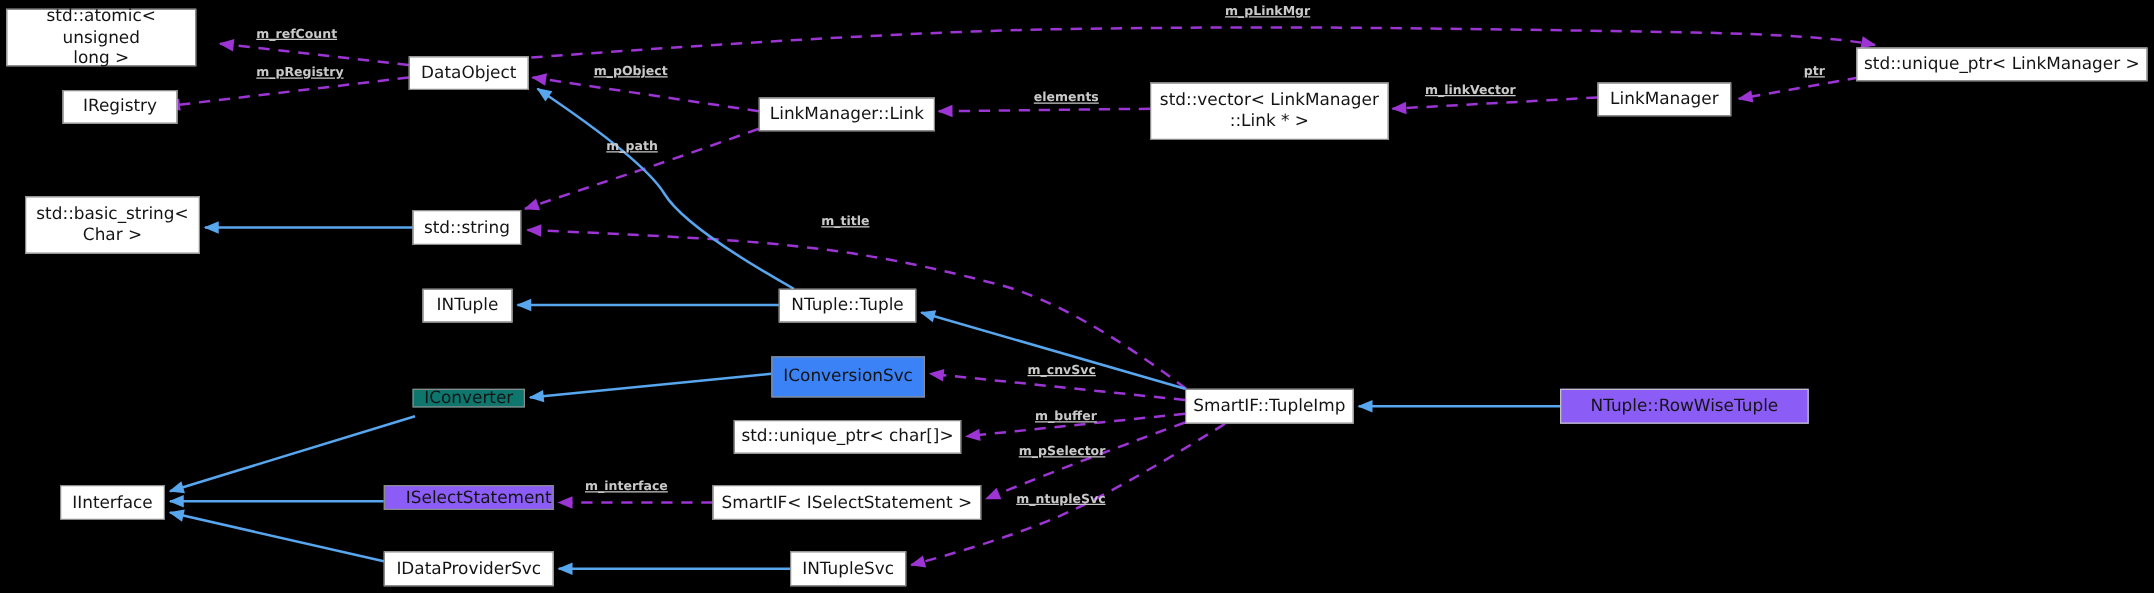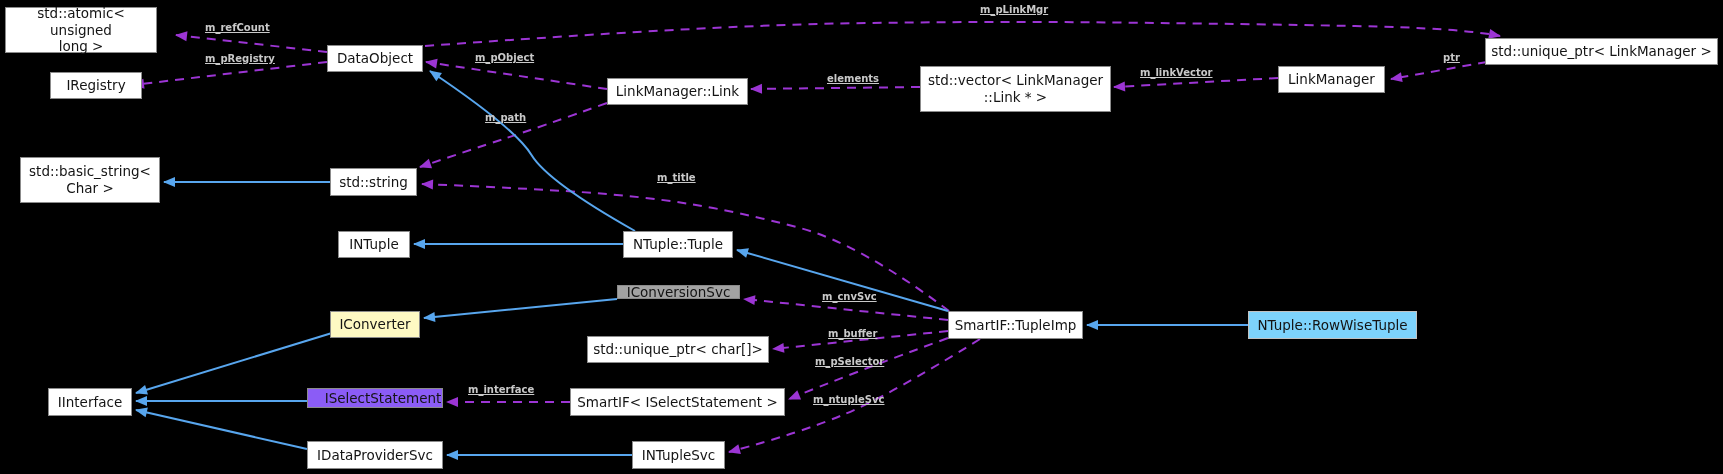--- a/index.html
+++ b/index.html
@@ -86,24 +86,24 @@
       <div class="node" style="left: 607px; top: 78px; width: 141px; height: 27px; background: rgb(255, 255, 255); border-color: rgb(139, 139, 139); color: rgb(20, 20, 20);">LinkManager::Link</div>
       <div class="node" style="left: 920px; top: 66px; width: 191px; height: 46px; background: rgb(255, 255, 255); border-color: rgb(139, 139, 139); color: rgb(20, 20, 20);">std::vector&lt; LinkManager
 ::Link * &gt;</div>
       <div class="node" style="left: 1278px; top: 66px; width: 107px; height: 27px; background: rgb(255, 255, 255); border-color: rgb(139, 139, 139); color: rgb(20, 20, 20);">LinkManager</div>
       <div class="node" style="left: 1485px; top: 38px; width: 233px; height: 27px; background: rgb(255, 255, 255); border-color: rgb(139, 139, 139); color: rgb(20, 20, 20);">std::unique_ptr&lt; LinkManager &gt;</div>
       <div class="node" style="left: 20px; top: 157px; width: 140px; height: 46px; background: rgb(255, 255, 255); border-color: rgb(139, 139, 139); color: rgb(20, 20, 20);">std::basic_string&lt;
 Char &gt;</div>
       <div class="node" style="left: 330px; top: 168px; width: 87px; height: 28px; background: rgb(255, 255, 255); border-color: rgb(139, 139, 139); color: rgb(20, 20, 20);">std::string</div>
       <div class="node" style="left: 338px; top: 231px; width: 72px; height: 27px; background: rgb(255, 255, 255); border-color: rgb(139, 139, 139); color: rgb(20, 20, 20);">INTuple</div>
       <div class="node" style="left: 623px; top: 231px; width: 110px; height: 27px; background: rgb(255, 255, 255); border-color: rgb(139, 139, 139); color: rgb(20, 20, 20);">NTuple::Tuple</div>
-      <div class="node" style="left: 617px; top: 285px; width: 123px; height: 14px; background: #a3a3a3; border-color: rgb(139, 139, 139); color: rgb(20, 20, 20);">IConversionSvc</div>
-      <div class="node" style="left: 330px; top: 311px; width: 90px; height: 27px; background: #fef9c3; border-color: rgb(139, 139, 139); color: rgb(20, 20, 20);">IConverter</div>
+      <div class="node" style="left: 617px; top: 285px; width: 123px; height: 33px; background: #3b82f6; border-color: rgb(139, 139, 139); color: rgb(20, 20, 20);">IConversionSvc</div>
+      <div class="node" style="left: 330px; top: 311px; width: 90px; height: 15px; background: #0f766e; border-color: rgb(139, 139, 139); color: rgb(20, 20, 20);">IConverter</div>
       <div class="node" style="left: 587px; top: 336px; width: 182px; height: 27px; background: rgb(255, 255, 255); border-color: rgb(139, 139, 139); color: rgb(20, 20, 20);">std::unique_ptr&lt; char[]&gt;</div>
       <div class="node" style="left: 48px; top: 388px; width: 84px; height: 28px; background: rgb(255, 255, 255); border-color: rgb(139, 139, 139); color: rgb(20, 20, 20);">IInterface</div>
       <div class="node" style="left: 307px; top: 388px; width: 136px; height: 20px; background: #8b5cf6; border-color: rgb(139, 139, 139); color: rgb(20, 20, 20); padding-left: 16px;">ISelectStatement</div>
       <div class="node" style="left: 570px; top: 388px; width: 215px; height: 28px; background: rgb(255, 255, 255); border-color: rgb(139, 139, 139); color: rgb(20, 20, 20);">SmartIF&lt; ISelectStatement &gt;</div>
       <div class="node" style="left: 307px; top: 441px; width: 136px; height: 28px; background: rgb(255, 255, 255); border-color: rgb(139, 139, 139); color: rgb(20, 20, 20);">IDataProviderSvc</div>
       <div class="node" style="left: 632px; top: 441px; width: 93px; height: 28px; background: rgb(255, 255, 255); border-color: rgb(139, 139, 139); color: rgb(20, 20, 20);">INTupleSvc</div>
       <div class="node" style="left: 948px; top: 311px; width: 135px; height: 28px; background: rgb(255, 255, 255); border-color: rgb(139, 139, 139); color: rgb(20, 20, 20);">SmartIF::TupleImp</div>
-      <div class="node main" style="left: 1248px; top: 311px; width: 169px; height: 28px; background: #7dd3fc; border-color: rgb(194, 194, 194); color: rgb(20, 20, 20);">NTuple::RowWiseTuple</div>
+      <div class="node main" style="left: 1248px; top: 311px; width: 199px; height: 28px; background: #8b5cf6; border-color: rgb(194, 194, 194); color: rgb(20, 20, 20);">NTuple::RowWiseTuple</div>
     </div>
 </div>
 
 </body></html>

